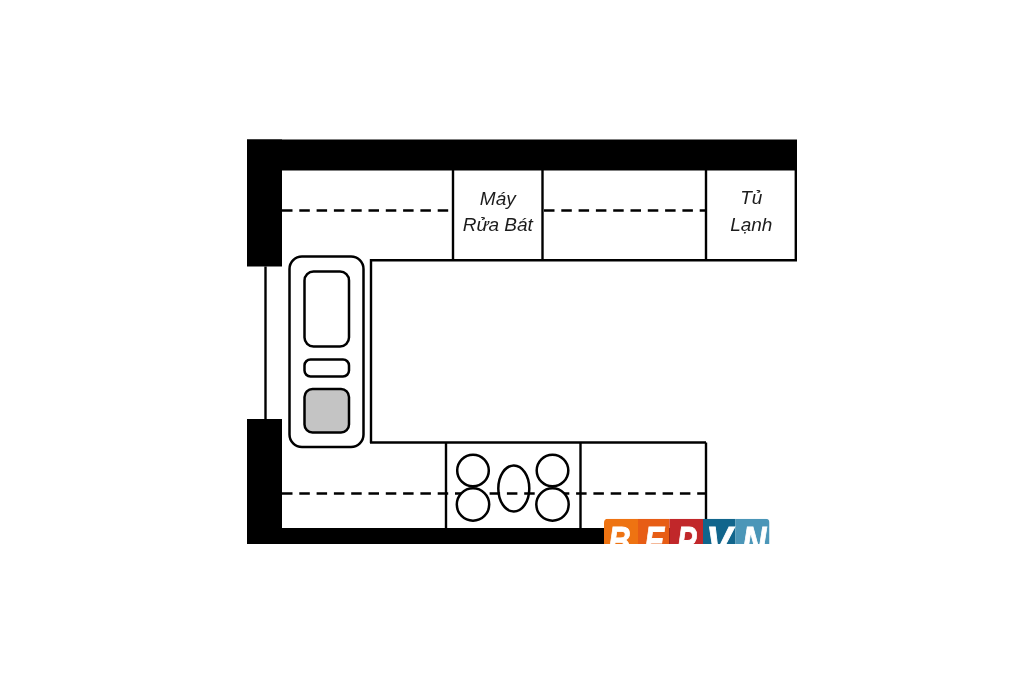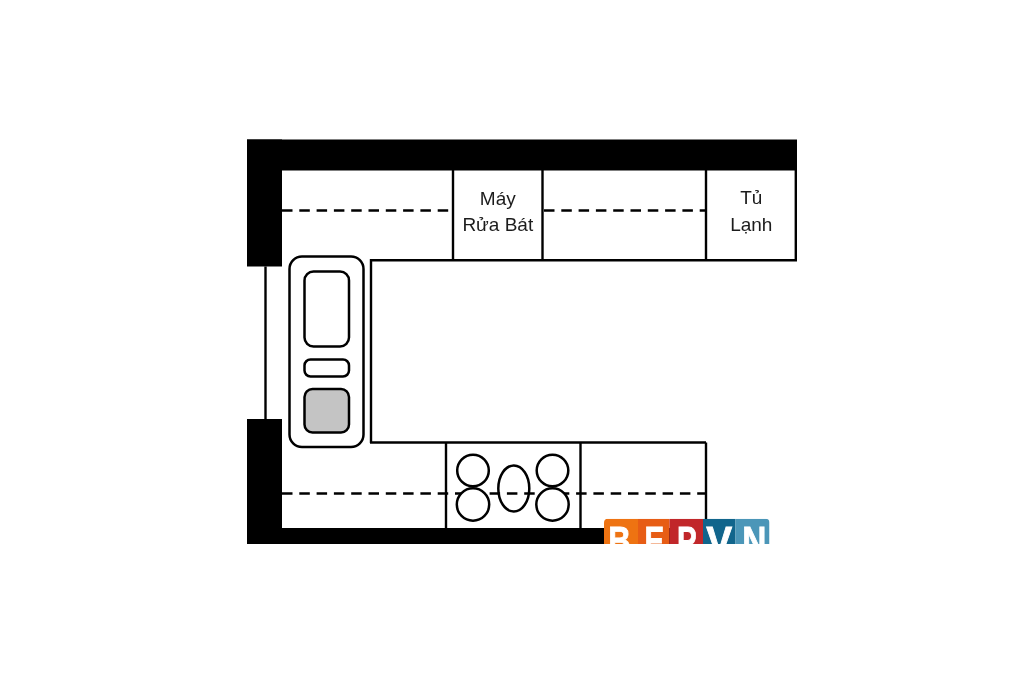--- a/index.html
+++ b/index.html
@@ -1,17 +1,17 @@
 <!DOCTYPE html>
 <html><head>
 <meta charset="utf-8">
 <style>
   html,body{margin:0;padding:0;background:#ffffff;}
   .page{position:relative;width:1024px;height:544px;background:#ffffff;overflow:hidden;
-        font-family:"Liberation Sans", sans-serif;}
+        font-family:"Liberation Sans", sans-serif;font-style:italic;}
 </style>
 </head>
 <body>
 <div class="page">
 <svg width="1024" height="700" viewBox="0 0 1024 700" xmlns="http://www.w3.org/2000/svg">
 
   <rect x="0" y="0" width="1024" height="700" fill="#ffffff"></rect>
 
   <g style="filter:blur(0.6px)">
 

